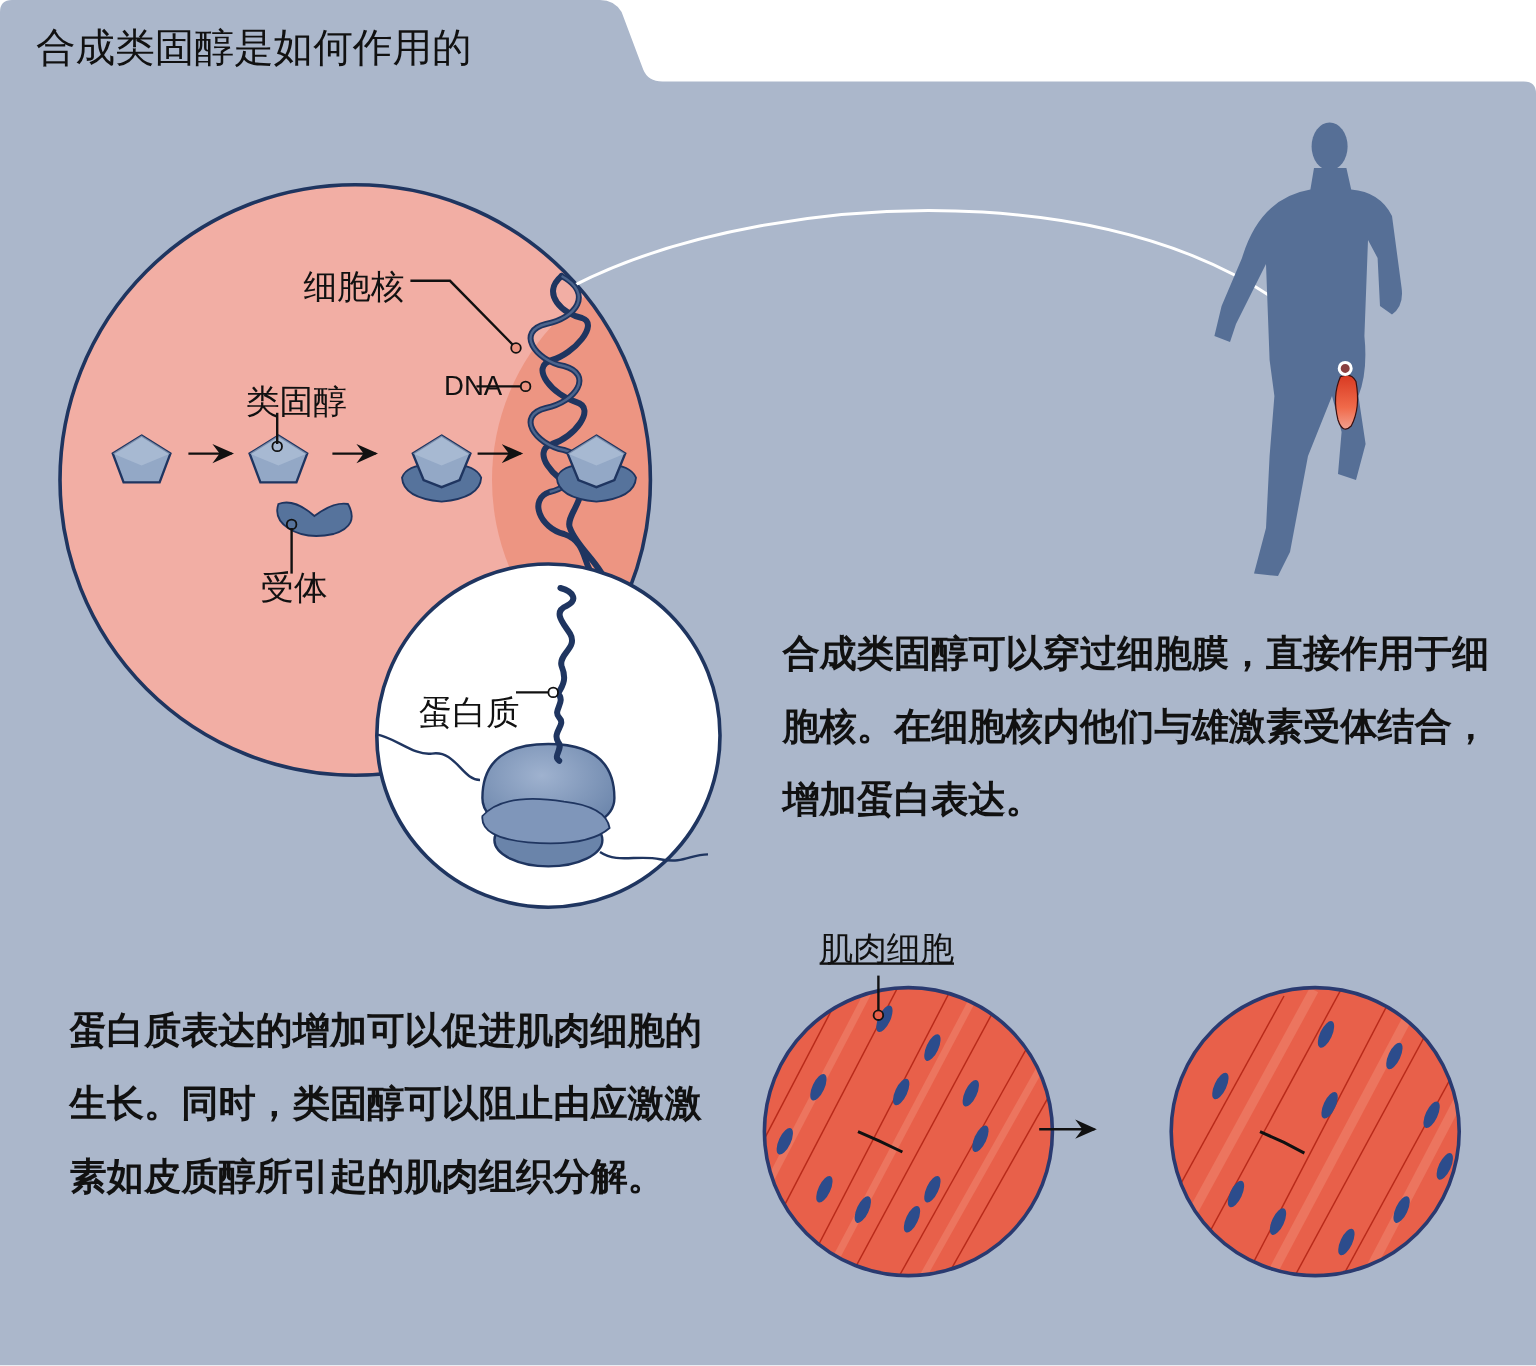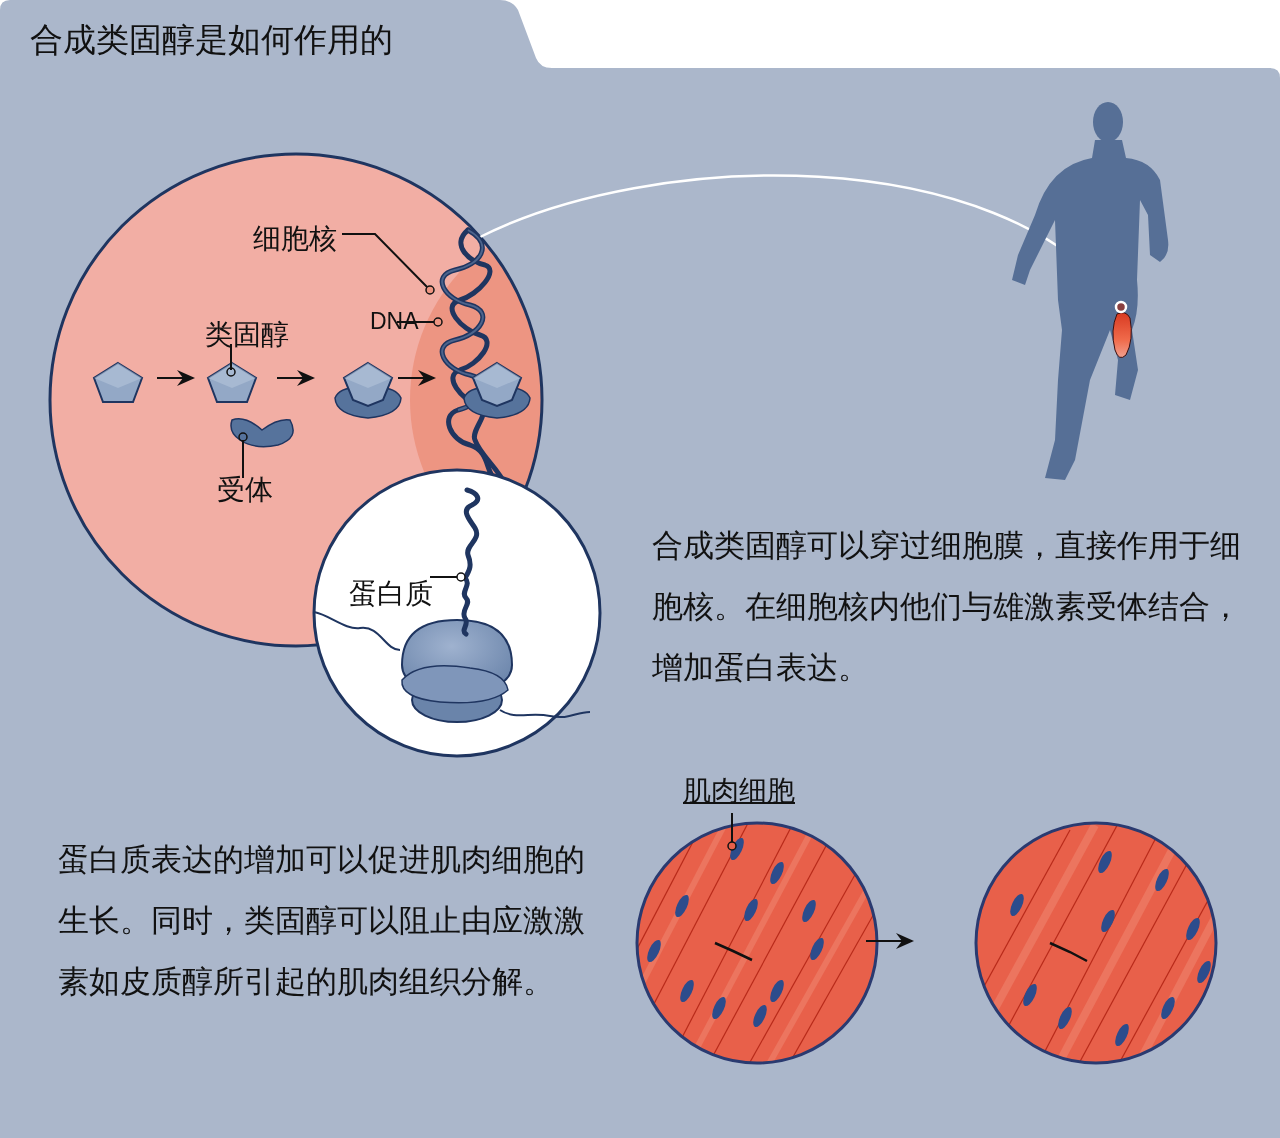--- a/index.html
+++ b/index.html
@@ -3,21 +3,21 @@
 <meta charset="utf-8">
 <style>
   html, body { margin:0; padding:0; }
   body { width:1280px; height:1138px; background:#ffffff; position:relative; overflow:hidden;
          font-family:"DejaVu Sans","Liberation Sans",sans-serif; color:#111; }
   .panel-bg { position:absolute; left:0; top:0; width:1280px; height:1138px; }
   .title { position:absolute; left:30px; top:18px; font-size:33px; letter-spacing:0px; color:#111; }
   .illus { position:absolute; left:0; top:0; width:1280px; height:1138px; }
   .lbl { position:absolute; font-size:28px; color:#111; white-space:nowrap; }
   .lbl-dna { font-family:"Liberation Sans", sans-serif; font-size:23px; }
-  .para { position:absolute; font-size:31px; line-height:61px; color:#111; }
+  .para { position:absolute; font-size:31px; line-height:61px; color:#111;font-weight:bold; }
   .para1 { left:652px; top:515px; width:600px; }
   .para2 { left:58px; top:829px; width:540px; }
 </style>
 </head>
 <body>
 
 <svg class="panel-bg" viewBox="0 0 1280 1138" width="1280" height="1138">
   <path d="M0,10 Q0,0 10,0 L500,0 Q512,0 518,10 L536,58 Q540,68 552,68 L1270,68 Q1280,68 1280,78 L1280,1138 L0,1138 Z" fill="#abb7cb"></path>
 </svg>
 

